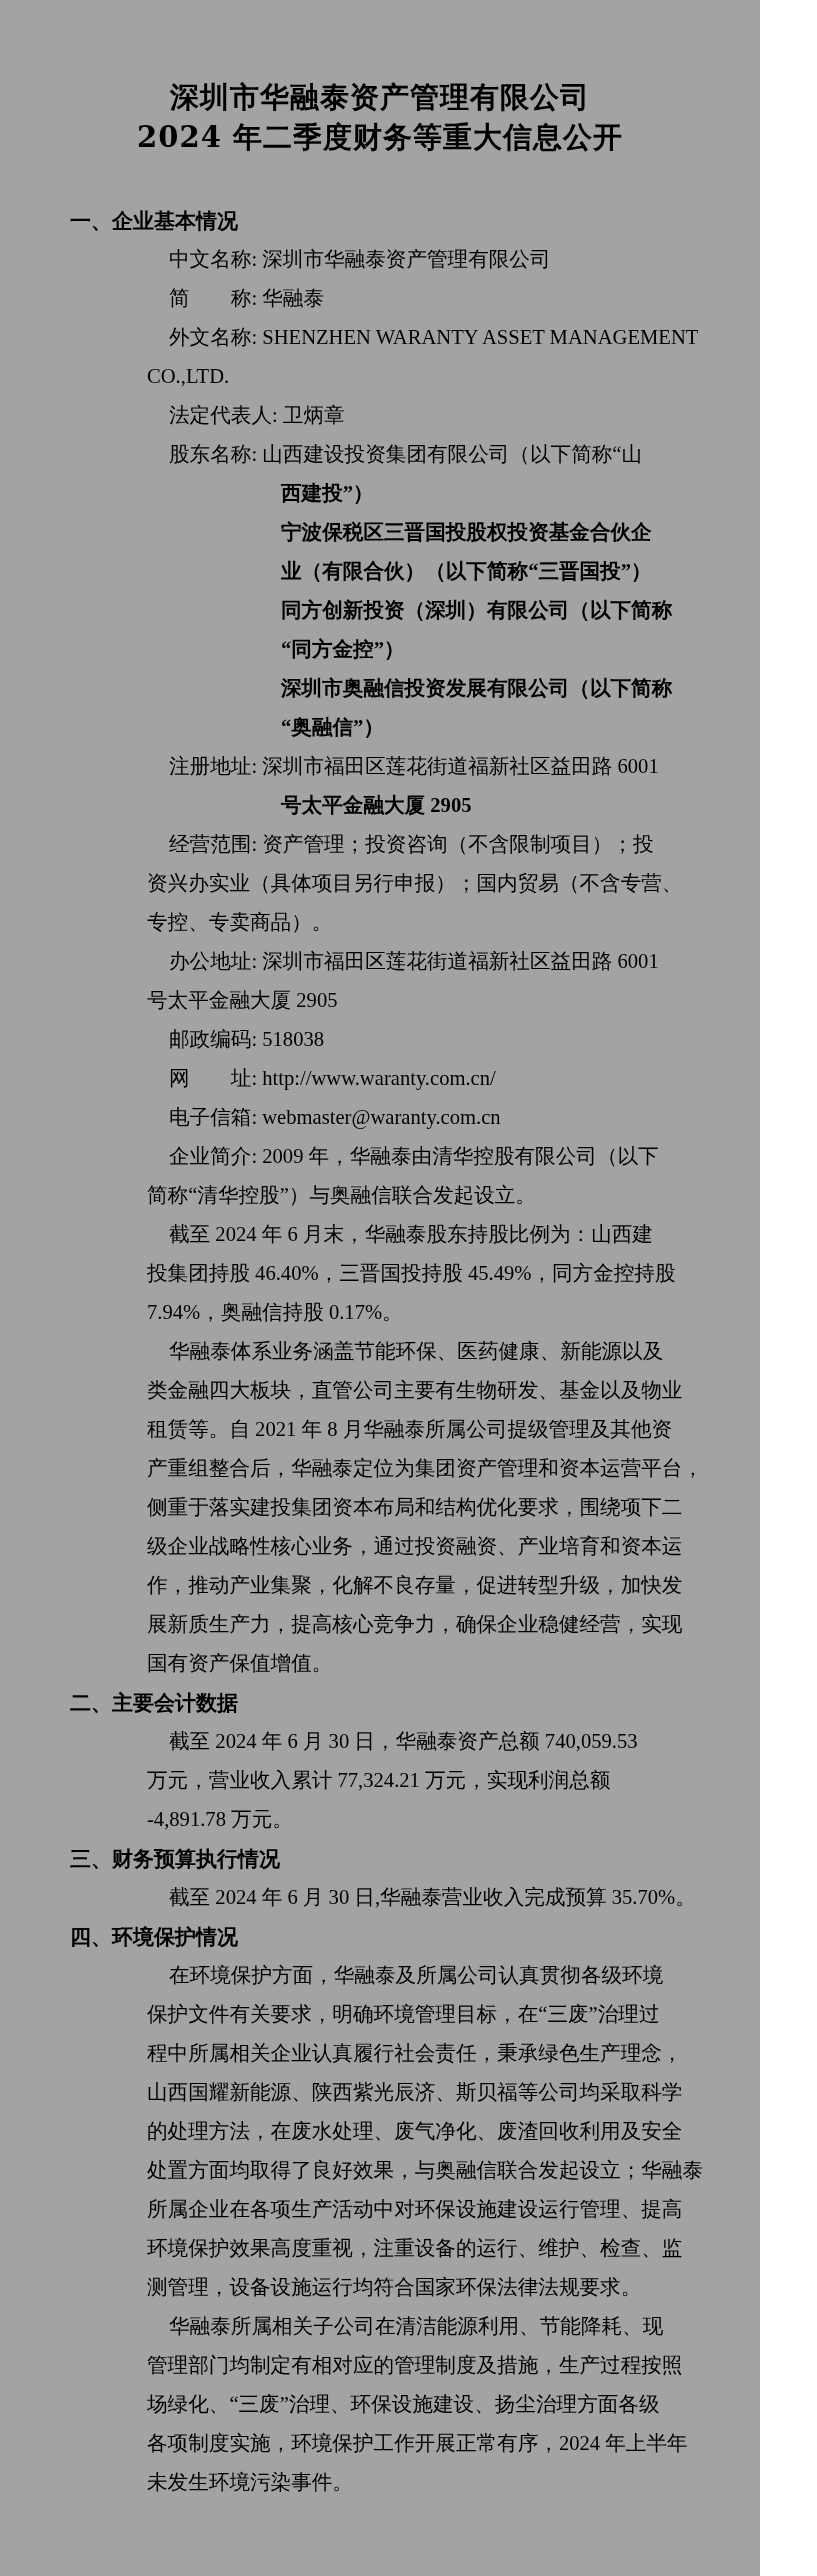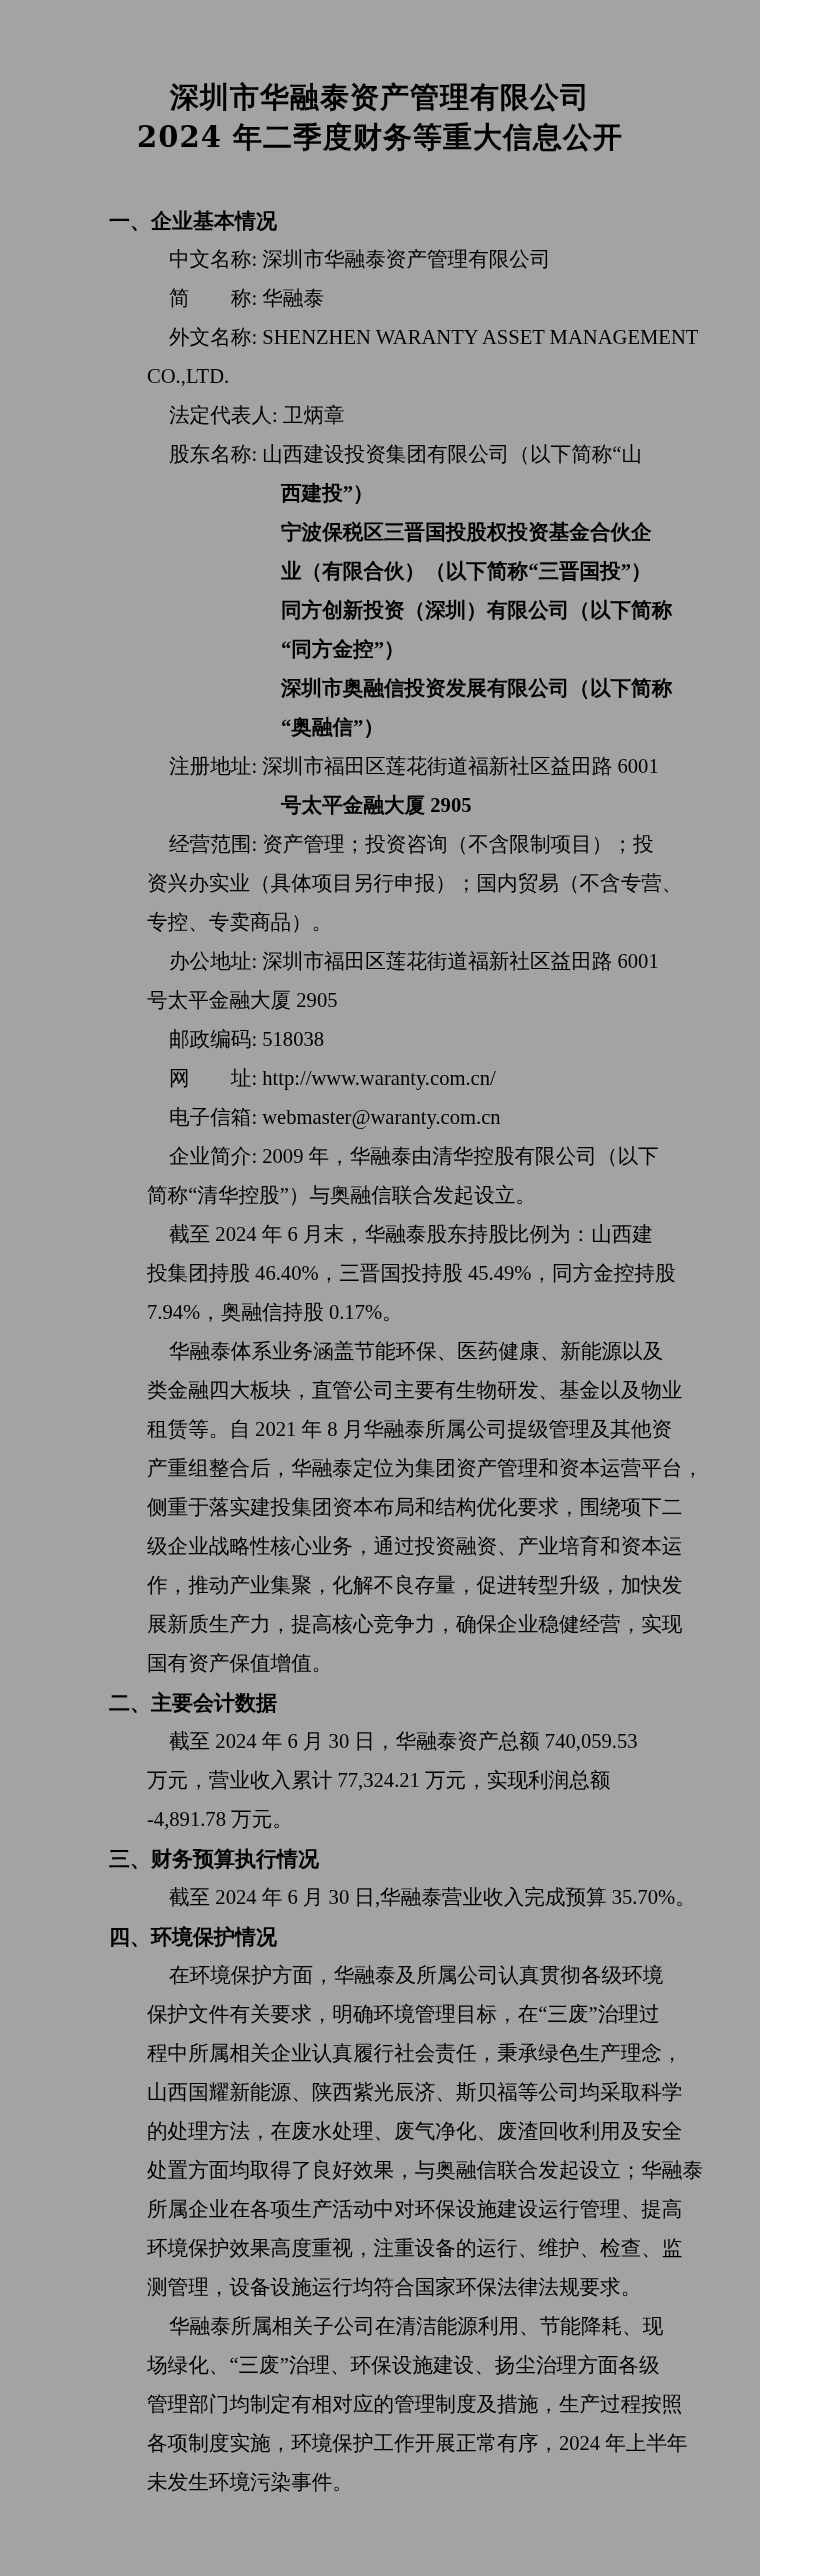--- a/index.html
+++ b/index.html
@@ -39,21 +39,21 @@
     line-height: 39px;
   }
   .ln {
     height: 39px;
     white-space: pre;
   }
   .hd {
     font-weight: 700;
     font-size: 21px;
     font-family: "Liberation Sans", "DejaVu Sans", sans-serif;
-    padding-left: 109px;
+    padding-left: 70px;
   }
   .L { padding-left: 169px; }  
   .M { padding-left: 127px; margin-left: 20px; }  
   .V { padding-left: 281px; font-weight: bold; }  
 </style>
 </head>
 <body>
 
 <div class="page">
 
@@ -115,20 +115,20 @@
     <div class="ln L">在环境保护方面，华融泰及所属公司认真贯彻各级环境</div>
     <div class="ln M">保护文件有关要求，明确环境管理目标，在“三废”治理过</div>
     <div class="ln M">程中所属相关企业认真履行社会责任，秉承绿色生产理念，</div>
     <div class="ln M">山西国耀新能源、陕西紫光辰济、斯贝福等公司均采取科学</div>
     <div class="ln M">的处理方法，在废水处理、废气净化、废渣回收利用及安全</div>
     <div class="ln M">处置方面均取得了良好效果，与奥融信联合发起设立；华融泰</div>
     <div class="ln M">所属企业在各项生产活动中对环保设施建设运行管理、提高</div>
     <div class="ln M">环境保护效果高度重视，注重设备的运行、维护、检查、监</div>
     <div class="ln M">测管理，设备设施运行均符合国家环保法律法规要求。</div>
     <div class="ln L">华融泰所属相关子公司在清洁能源利用、节能降耗、现</div>
+    <div class="ln M">管理部门均制定有相对应的管理制度及措施，生产过程按照</div>
     <div class="ln M">场绿化、“三废”治理、环保设施建设、扬尘治理方面各级</div>
-    <div class="ln M">管理部门均制定有相对应的管理制度及措施，生产过程按照</div>
     <div class="ln M">各项制度实施，环境保护工作开展正常有序，2024 年上半年</div>
     <div class="ln M">未发生环境污染事件。</div>
 
   </div>
 </div>
 
 
 </body></html>

